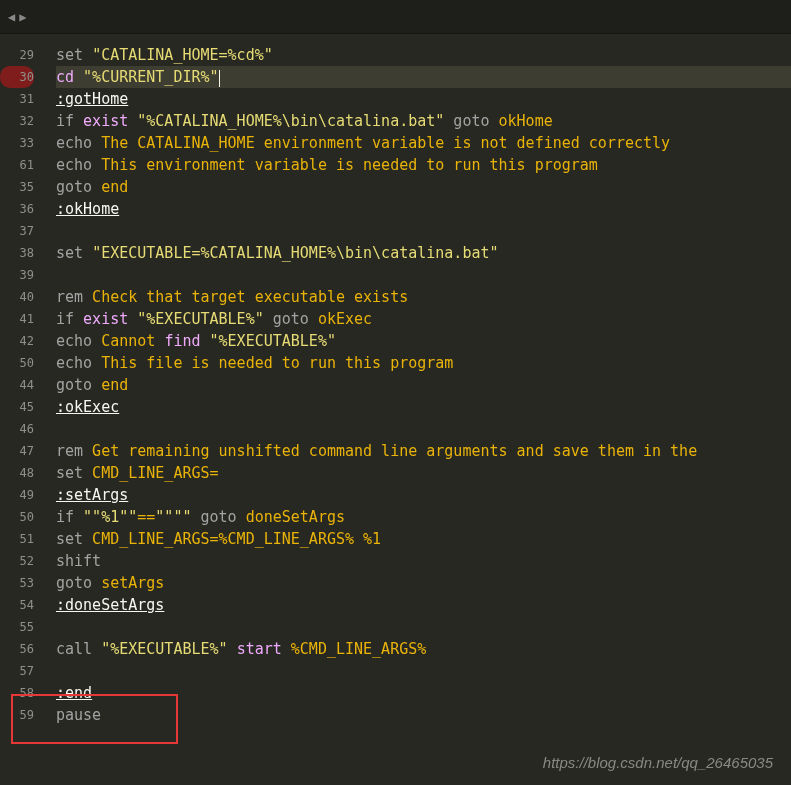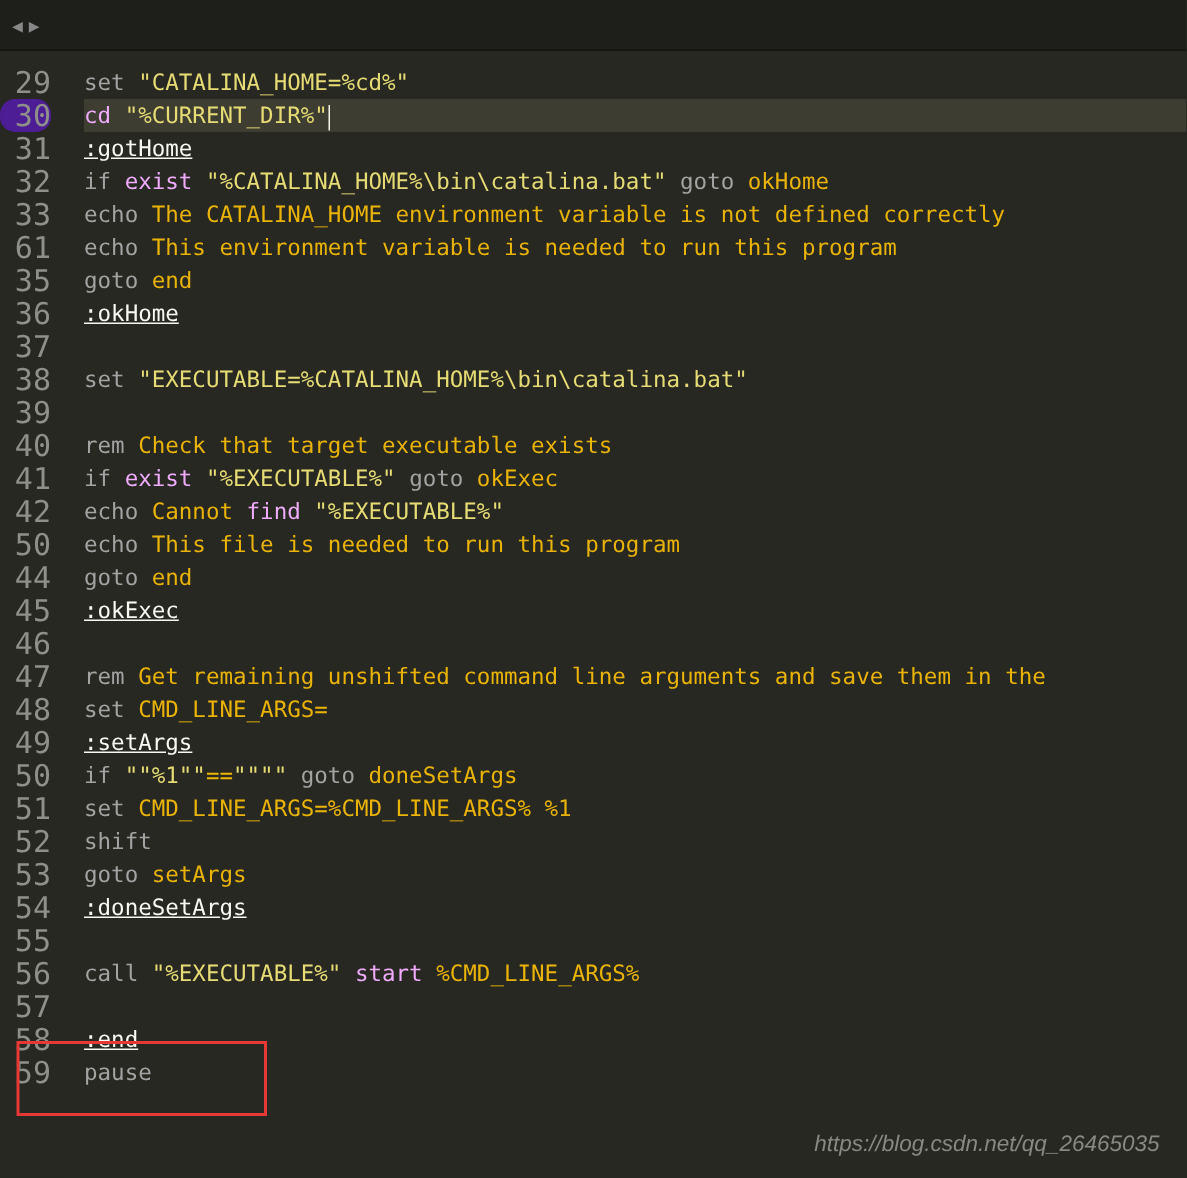--- a/index.html
+++ b/index.html
@@ -52,32 +52,32 @@
     height: calc(100% - 34px);
     line-height: 22px;
   }
   .gutter {
     background: #272822;
     color: #8f908a;
     text-align: right;
     padding: 10px 10px 0 0;
     user-select: none;
     min-width: 44px;
-    font-size: 20px;
+    font-size: 12px;
   }
   .code {
     padding: 10px 0 0 12px;
     white-space: pre;
     flex: 1;
     overflow: hidden;
   }
   .line { height: 22px; }
   .line.current { background: #3e3d32; }
   .gut-line { height: 22px; }
-  .gut-line.cur { background: #4c1d95; border-radius: 10px; }
+  .gut-line.cur { background: #7f1d1d; border-radius: 10px; }
   .kw { color: #a3a3a3; }
   .cmd { color: #f0abfc; }
   .str { color: #e6db74; }
   .txt { color: #eab308; }
   .lbl { color: #f8f8f2; text-decoration: underline; }
   .cursor {
     display: inline-block;
     width: 1px;
     height: 17px;
     background: #f8f8f0;

